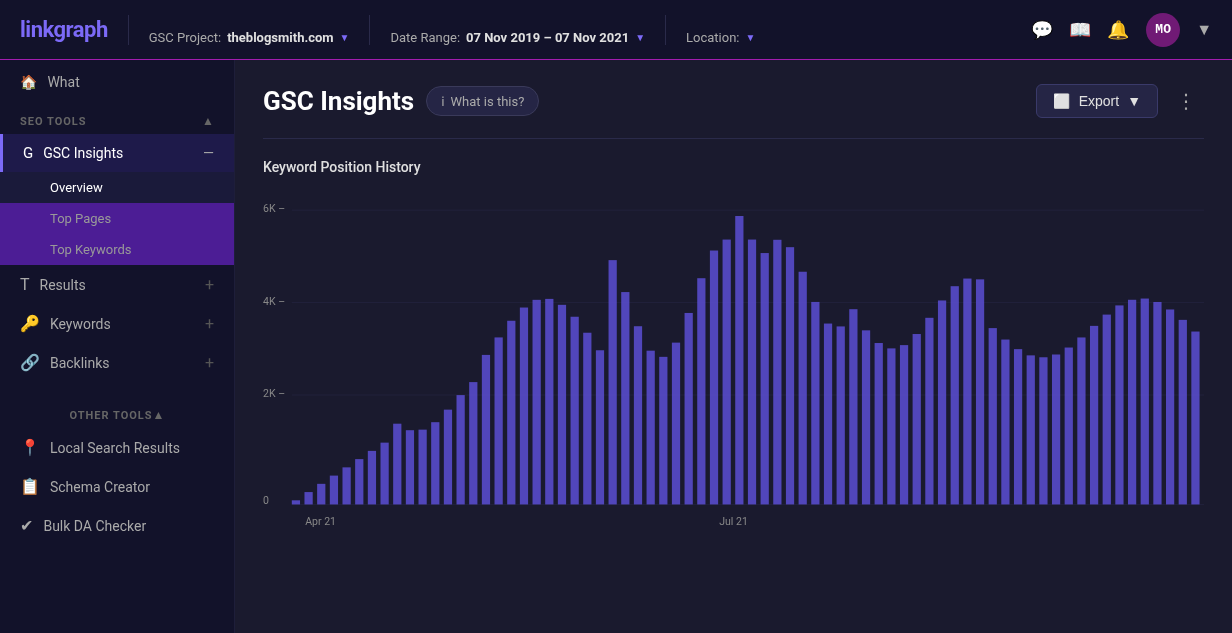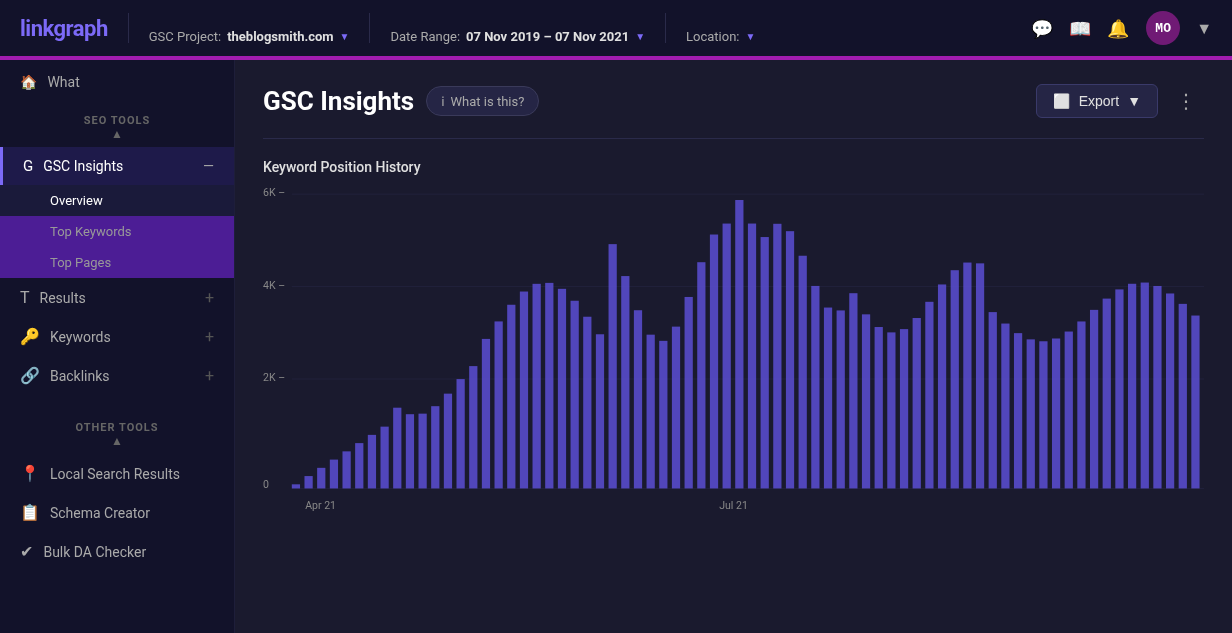--- a/index.html
+++ b/index.html
@@ -15,21 +15,21 @@
     }
 
     
     .header {
       background: #12122a;
       height: 60px;
       display: flex;
       align-items: center;
       padding: 0 20px;
       gap: 20px;
-      border-bottom: 4px solid #a21caf;
+      border-bottom: 1px solid #a21caf;
       flex-shrink: 0;
     }
     .logo {
       font-size: 22px;
       font-weight: 700;
       color: #fff;
       letter-spacing: -0.5px;
     }
     .logo span { color: #7c6af7; }
     .header-divider { width: 1px; height: 30px; background: #2a2a4a; }
@@ -92,21 +92,20 @@
       padding: 14px 20px;
       font-size: 14px;
       color: #aaa;
       cursor: pointer;
     }
     .sidebar-section-header {
       display: flex;
       align-items: center;
       justify-content: space-between;
       padding: 10px 20px 6px;
-      flex-direction: column;
     }
     .sidebar-section-title {
       font-size: 11px;
       font-weight: 700;
       color: #666;
       letter-spacing: 1px;
       text-transform: uppercase;
     }
     .sidebar-section-toggle {
       color: #666;
@@ -233,21 +232,21 @@
     
     .chart-container {
       flex: 1;
       background: #1a1a2e;
       position: relative;
     }
     .chart-header {
       display: flex;
       align-items: center;
       gap: 24px;
-      margin-bottom: 0;
+      margin-bottom: 16px;
     }
     .chart-title {
       font-size: 14px;
       color: #e0e0e0;
       font-weight: 500;
     }
     .legend-items {
       display: flex;
       align-items: center;
       gap: 20px;
@@ -322,24 +321,24 @@
         <span>GSC Insights</span>
       </div>
       <span style="color:#aaa;">—</span>
     </div>
 
     <div class="gsc-sub-items">
       <div class="gsc-sub-item active">
         <span>Overview</span>
       </div>
       <div class="gsc-sub-item">
+        <span>Top Pages</span>
+      </div>
+      <div class="gsc-sub-item">
         <span>Top Keywords</span>
-      </div>
-      <div class="gsc-sub-item">
-        <span>Top Pages</span>
       </div>
     </div>
 
     <div class="sidebar-item">
       <div class="sidebar-item-left">
         <span class="sidebar-item-icon">T</span>
         <span>Results</span>
       </div>
       <span class="sidebar-item-plus">+</span>
     </div>

